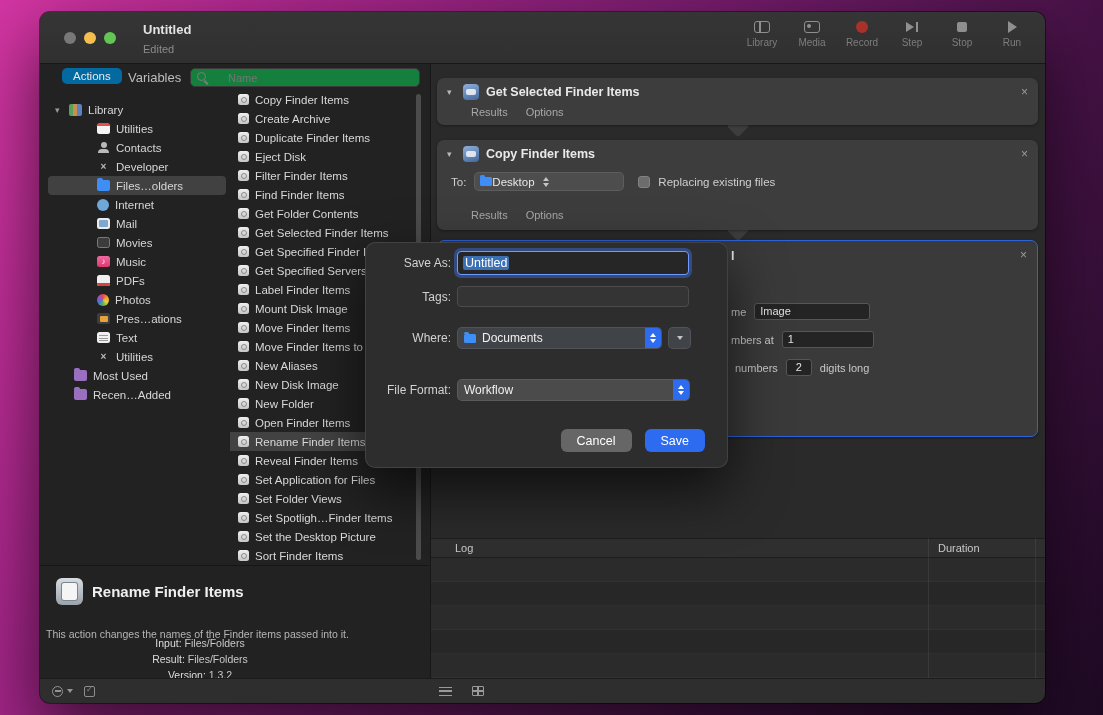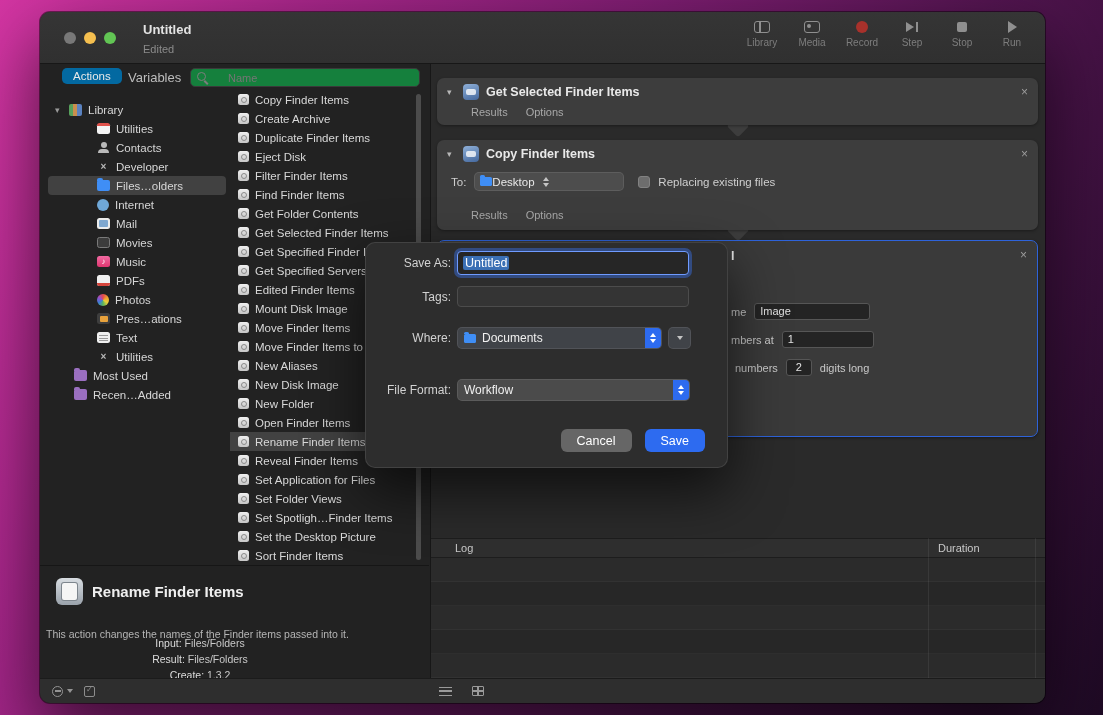--- a/index.html
+++ b/index.html
@@ -321,21 +321,21 @@
         <div class="arow">
             <span class="aicon"></span>
             <span>Get Specified Finder I</span>
           </div>
         <div class="arow">
             <span class="aicon"></span>
             <span>Get Specified Servers</span>
           </div>
         <div class="arow">
             <span class="aicon"></span>
-            <span>Edited Finder Items</span>
+            <span>Label Finder Items</span>
           </div>
         <div class="arow">
             <span class="aicon"></span>
             <span>Mount Disk Image</span>
           </div>
         <div class="arow">
             <span class="aicon"></span>
             <span>Move Finder Items</span>
           </div>
         <div class="arow">
@@ -389,21 +389,21 @@
       </div>
       <div class="vscroll"></div>
 
       <div class="desc">
         <span class="desc-icon"></span>
         <div class="desc-title">Rename Finder Items</div>
         <div class="desc-body">This action changes the names of the Finder items passed into it.</div>
         <div class="desc-meta">
           <div><span class="b">Input:</span> <span>Files/Folders</span></div>
           <div><span class="b">Result:</span> <span>Files/Folders</span></div>
-          <div><span class="b">Create:</span> <span>1.3.2</span></div>
+          <div><span class="b">Version:</span> <span>1.3.2</span></div>
         </div>
       </div>
     </div>
 
     <div class="canvas">
       <div class="connector" style="top:54px"></div>
       <div class="connector" style="top:158px"></div>
 
       <div class="card" style="top:14px;height:47px">
         <div class="wf-head">

